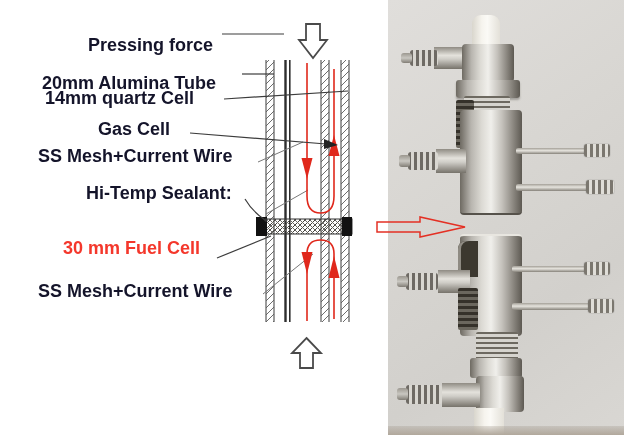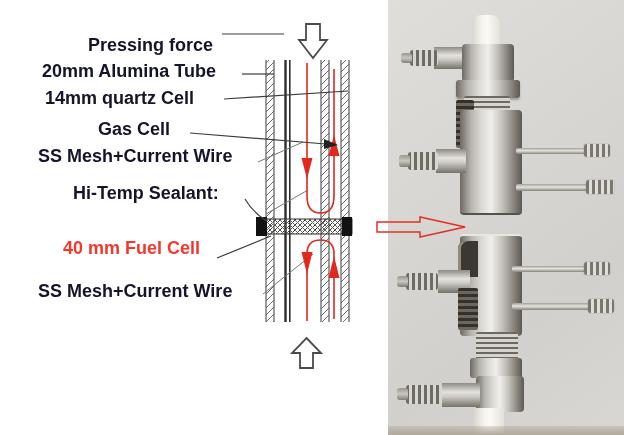--- a/index.html
+++ b/index.html
@@ -140,19 +140,19 @@
   <circle cx="266" cy="220" r="1.8" fill="#333"></circle>
 
   <polygon points="306,24 320,24 320,40 327,40 313,58 299,40 306,40" fill="#ffffff" stroke="#4a4a4a" stroke-width="1.8"></polygon>
 
   <polygon points="306.5,338 321,353 313,353 313,368 300,368 300,353 292,353" fill="#ffffff" stroke="#4a4a4a" stroke-width="1.8"></polygon>
 
   <polygon points="377,222 420,222 420,217 465,227 420,237 420,232 377,232" fill="none" stroke="#e43024" stroke-width="1.5"></polygon>
 </svg>
 
 <div class="lbl" style="left:88px;top:24px;margin-top:12px;">Pressing force</div>
-<div class="lbl" style="left:42px;top:62px;">20mm Alumina Tube</div>
+<div class="lbl" style="left:42px;top:74px;">20mm Alumina Tube</div>
 <div class="lbl" style="left:45px;top:89px;">14mm quartz Cell</div>
 <div class="lbl" style="left:98px;top:120px;">Gas Cell</div>
 <div class="lbl" style="left:38px;top:147px;">SS Mesh+Current Wire</div>
-<div class="lbl" style="left:73px;top:184px;">Hi-Temp Sealant:</div>
-<div class="lbl red" style="left:63px;top:239px;">40 mm Fuel Cell</div>
+<div class="lbl" style="left:86px;top:184px;">Hi-Temp Sealant:</div>
+<div class="lbl red" style="left:63px;top:239px;">30 mm Fuel Cell</div>
 <div class="lbl" style="left:38px;top:282px;">SS Mesh+Current Wire</div>
 
 </body></html>

